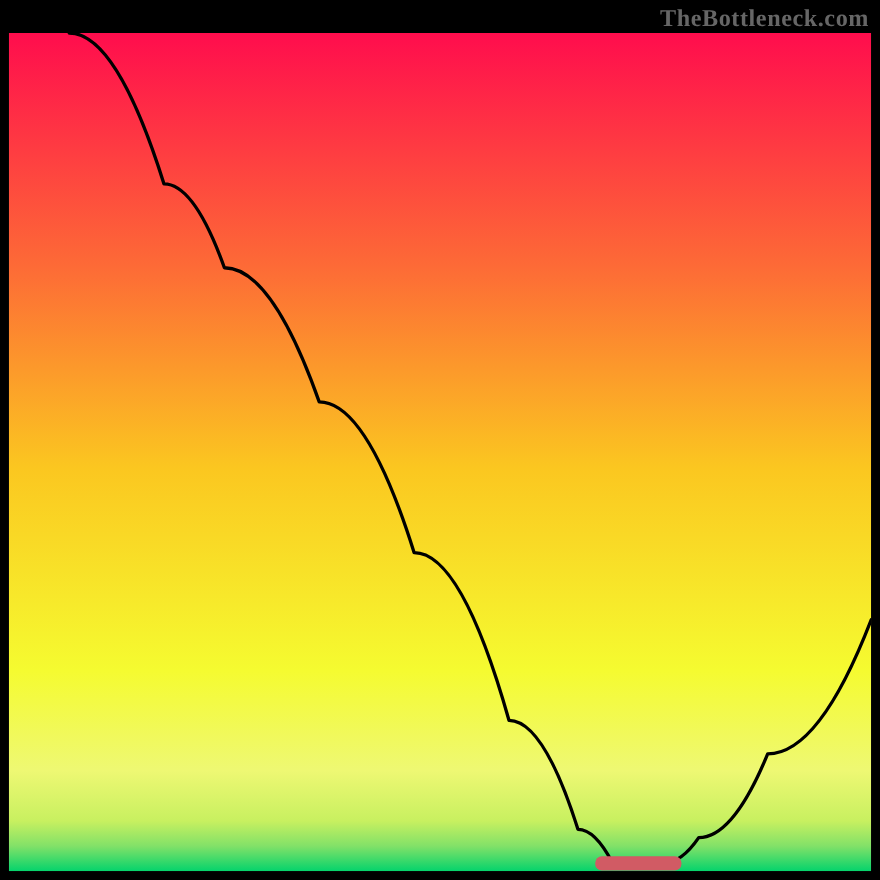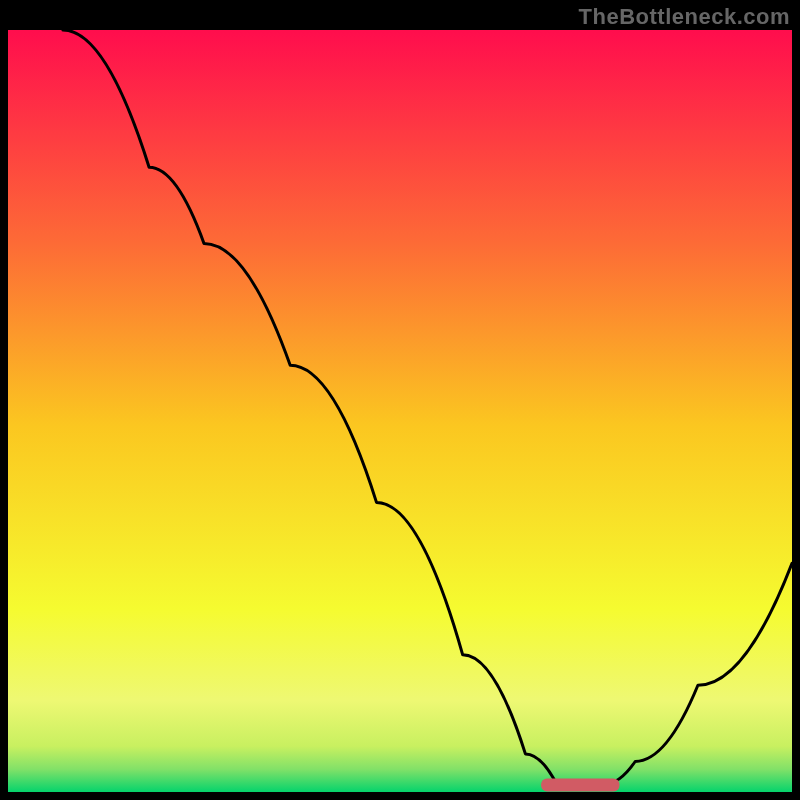--- a/index.html
+++ b/index.html
@@ -19,20 +19,21 @@
   }
   .watermark {
     position: absolute;
     top: 4px;
     right: 10px;
     color: #666;
     font-weight: 700;
     font-size: 22px;
     letter-spacing: 0.5px;
     z-index: 50;
+    font-family: Liberation Serif, serif;
   }
   .plot-outer {
     position: absolute;
     left: 8px;
     right: 8px;
     top: 30px;
     bottom: 8px;
     background: #000;
   }
   .plot {

